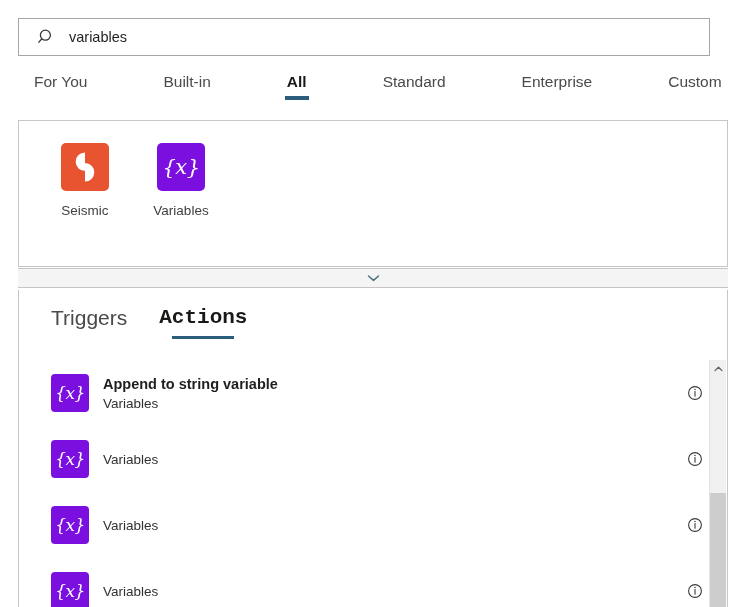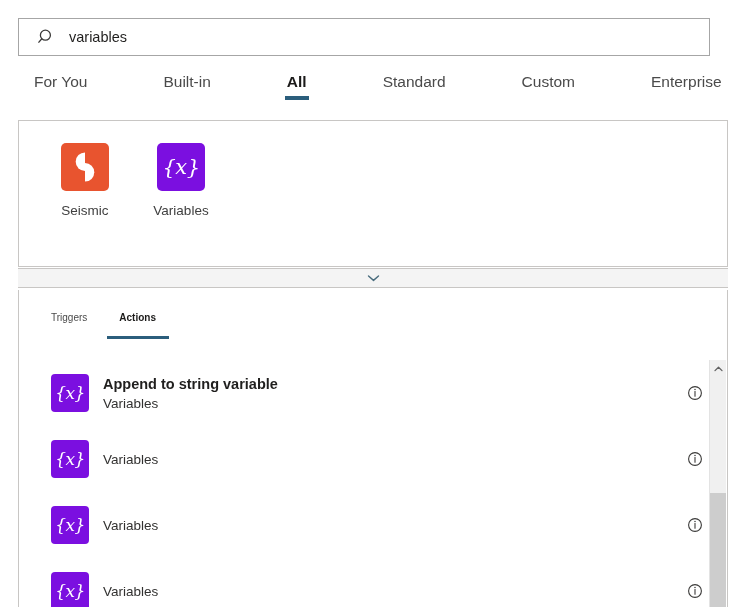--- a/index.html
+++ b/index.html
@@ -190,29 +190,29 @@
     left: 16px;
     top: 18px;
     height: 40px;
     display: flex;
     align-items: flex-start;
   }
   .sub-tab {
     position: relative;
     height: 40px;
     padding: 0 16px;
-    font-size: 10px;
+    font-size: 21px;
     color: #4a4a4a;
     cursor: pointer;
     box-sizing: border-box;
     white-space: nowrap;
     user-select: none;
   }
   .sub-tab .lbl { line-height: 20px; display: block; }
-  .sub-tab.selected .lbl { color: #1b1a19; font-weight: bold; }
+  .sub-tab.selected .lbl { color: #1b1a19; font-weight: bold; font-family: Liberation Mono, monospace; }
   .sub-tab.selected::after {
     content: "";
     position: absolute;
     left: 50%;
     transform: translateX(-50%);
     bottom: 9px;
     width: 62px;
     height: 3px;
     background: #2b5e7c;
   }
@@ -333,24 +333,24 @@
     <div class="pivot-tab">
       <span class="lbl">Built-in</span>
     </div>
     <div class="pivot-tab selected">
       <span class="lbl">All</span>
     </div>
     <div class="pivot-tab">
       <span class="lbl">Standard</span>
     </div>
     <div class="pivot-tab">
+      <span class="lbl">Enterprise</span>
+    </div>
+    <div class="pivot-tab">
       <span class="lbl">Custom</span>
-    </div>
-    <div class="pivot-tab">
-      <span class="lbl">Enterprise</span>
     </div>
   </div>
 
   <div class="connector-panel">
     <div class="connector-grid">
 
       <div class="connector-card">
         <div class="connector-tile" style="background:#e8542f;">
           <svg class="seismic-glyph" viewBox="0 0 30 32">
             <path fill="#ffffff" d="M15 1.4 A9.3 9.3 0 0 0 5.7 10.7 A9.3 9.3 0 0 0 15 20 L15 10.7 Z"></path>

